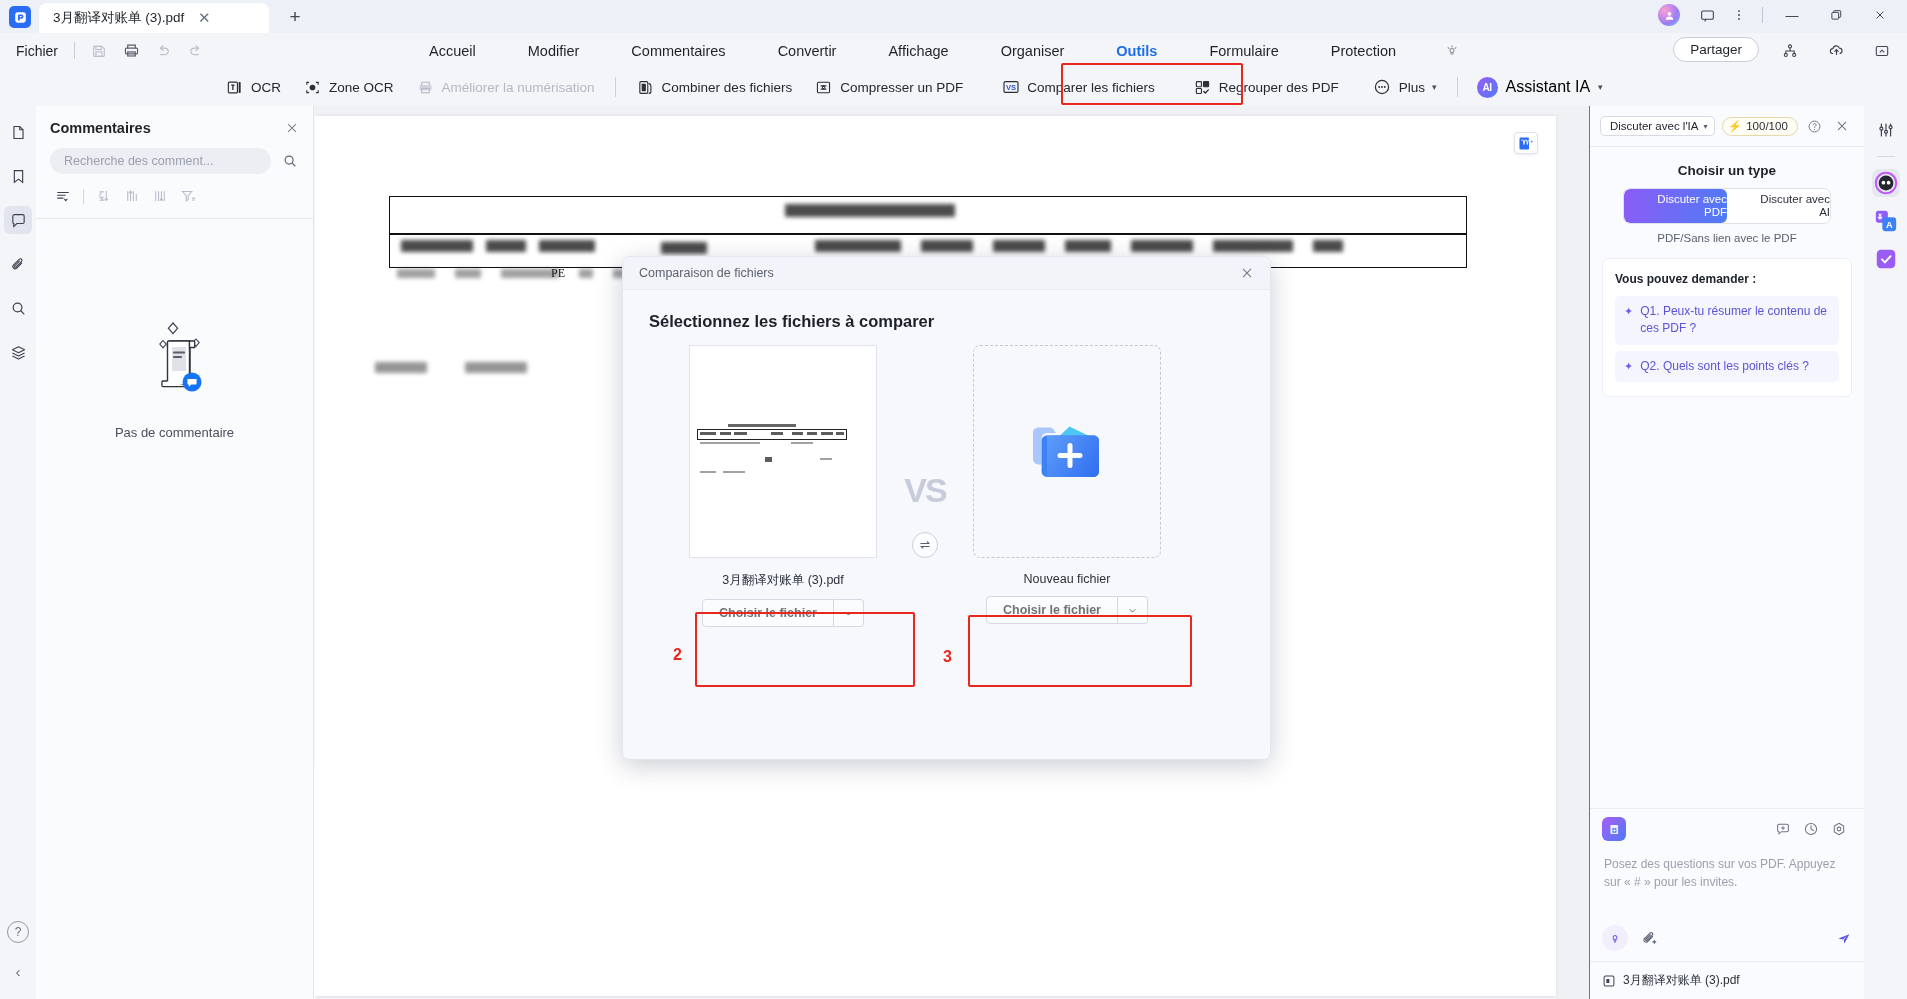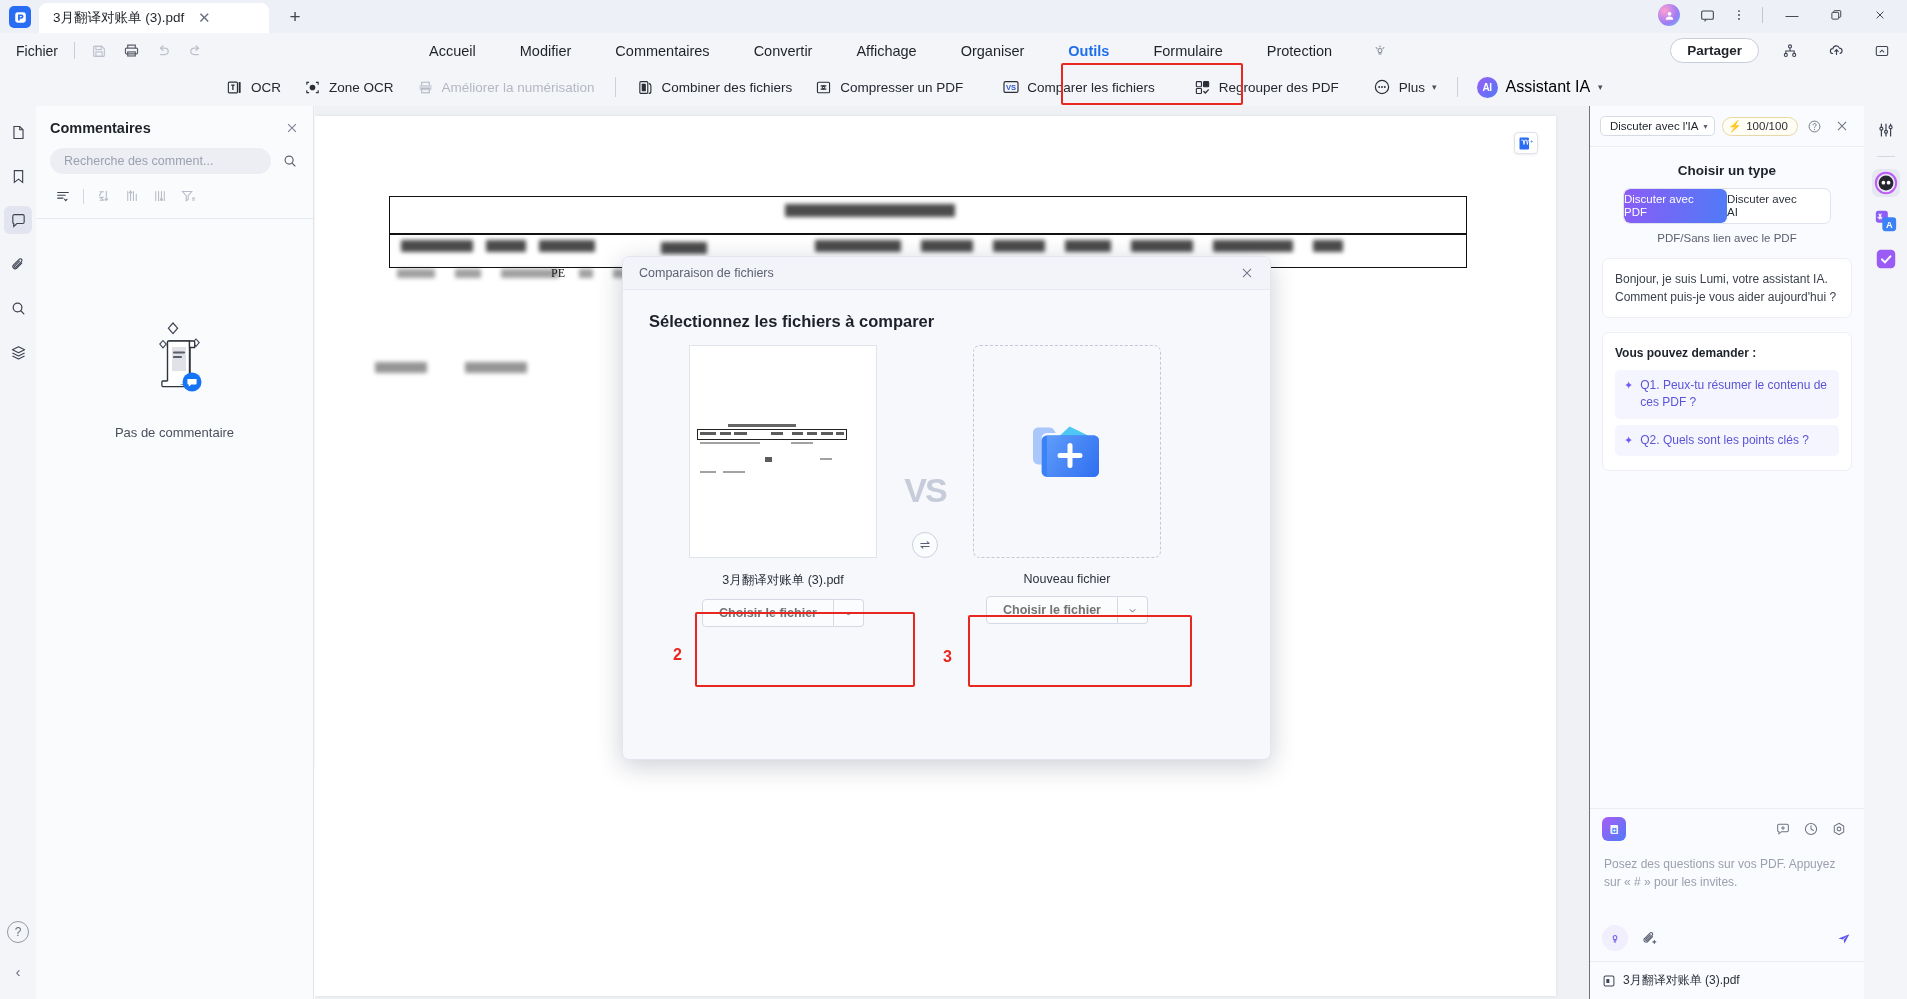--- a/index.html
+++ b/index.html
@@ -62,32 +62,32 @@
     position: absolute; top: 33px; left: 0; width: 1907px; height: 35px;
     background: #f4f5f9; display: flex; align-items: center;
   }
   .file-menu { font-size: 14px; color: #1f2328; margin-left: 8px; padding: 3px 8px; cursor: pointer; border-radius: 4px;}
   .menu-sep { width: 1px; height: 17px; background: #c9cdd9; margin: 0 8px; }
   .qa-icon {
     width: 32px; height: 26px; display: flex; align-items: center; justify-content: center;
     color: #5b5f6b; cursor: pointer; border-radius: 4px;
   }
   .qa-icon.disabled { color: #bcc0cc; cursor: default; }
-  .main-tabs { display: flex; align-items: center; gap: 0px; margin-left: 196px; }
+  .main-tabs { display: flex; align-items: center; gap: 8px; margin-left: 196px; }
   .mtab {
     font-size: 14.5px; color: #1f2328; padding: 6px 22px; cursor: pointer;
     position: relative; white-space: nowrap;
   }
   .mtab.active { color: #1f6feb; font-weight: 600; }
   .mtab.active::after {
     content: ""; position: absolute; left: 50%; transform: translateX(-50%);
     bottom: -6px; width: 30px; height: 2.5px; background: #1f6feb; border-radius: 2px;
   }
   .bulb-icon { margin-left: 18px; color: #8a8f9c; cursor: pointer; display:flex; }
-  .menubar-right { margin-left: auto; display: flex; align-items: center; gap: 16px; padding-right: 10px; font-weight: bold; }
+  .menubar-right { margin-left: auto; display: flex; align-items: flex-start; gap: 16px; padding-right: 10px; }
   .share-btn {
     border: 1px solid #c9cdd9; border-radius: 15px; background: #fff;
     padding: 4px 16px; font-size: 13.5px; color: #1f2328; cursor: pointer;
   }
   .mr-icon {
     width: 30px; height: 28px; display: flex; align-items: center; justify-content: center;
     color: #3d4251; cursor: pointer; border-radius: 4px;
   }
 
   
@@ -255,21 +255,21 @@
     font-size: 11.5px; color: #2a2f38; cursor: pointer;
   }
   .ai-hicon { width: 20px; height: 20px; display: flex; align-items: center; justify-content: center; color: #6d7380; cursor: pointer; }
   .ai-body { flex: 1; overflow: hidden; padding: 0 12px; }
   .ai-choose-title { text-align: center; font-size: 13.5px; font-weight: bold; color: #1d2129; margin-top: 16px; }
   .seg-wrap {
     display: flex; margin: 10px auto 0 auto; width: 208px; height: 36px;
     border: 1px solid #dfe3ec; border-radius: 7px; background: #fff; overflow: hidden;
   }
   .seg {
-    flex: 1; display: flex; flex-direction: column; align-items: flex-start; justify-content: center;
+    flex: 1; display: flex; flex-direction: column; align-items: flex-end; justify-content: center;
     font-size: 11.5px; color: #2b3039; cursor: pointer; line-height: 1.15; text-align: center;
   }
   .seg.active { background: linear-gradient(100deg,#8b5cf6,#4f7bf7); color: #fff; border-radius: 6px; }
   .seg-sub { text-align: center; font-size: 11.5px; color: #5b6070; margin-top: 8px; }
   .ai-card {
     background: #fff; border: 1px solid #edeff5; border-radius: 7px;
     padding: 11px 12px; margin-top: 14px; font-size: 12px; color: #3a3f4b; line-height: 1.5;
   }
   .ai-sugg-title { font-size: 12px; font-weight: bold; color: #1d2129; margin-bottom: 8px; }
   .sugg {
@@ -824,21 +824,20 @@
           <span>Discuter avec</span>
           <span>PDF</span>
         </div>
         <div class="seg">
           <span>Discuter avec</span>
           <span>AI</span>
         </div>
       </div>
       <div class="seg-sub">PDF/Sans lien avec le PDF</div>
 
-      <div class="ai-card">Bonjour, je suis Lumi, votre assistant IA. Comment puis-je vous aider aujourd'hui ?</div>
 
       <div class="ai-card" style="padding-bottom:8px;">
         <div class="ai-sugg-title">Vous pouvez demander :</div>
         <div class="sugg">
           <span class="spark">✦</span>
           <span>Q1. Peux-tu résumer le contenu de ces PDF ?</span>
         </div>
         <div class="sugg">
           <span class="spark">✦</span>
           <span>Q2. Quels sont les points clés ?</span>

